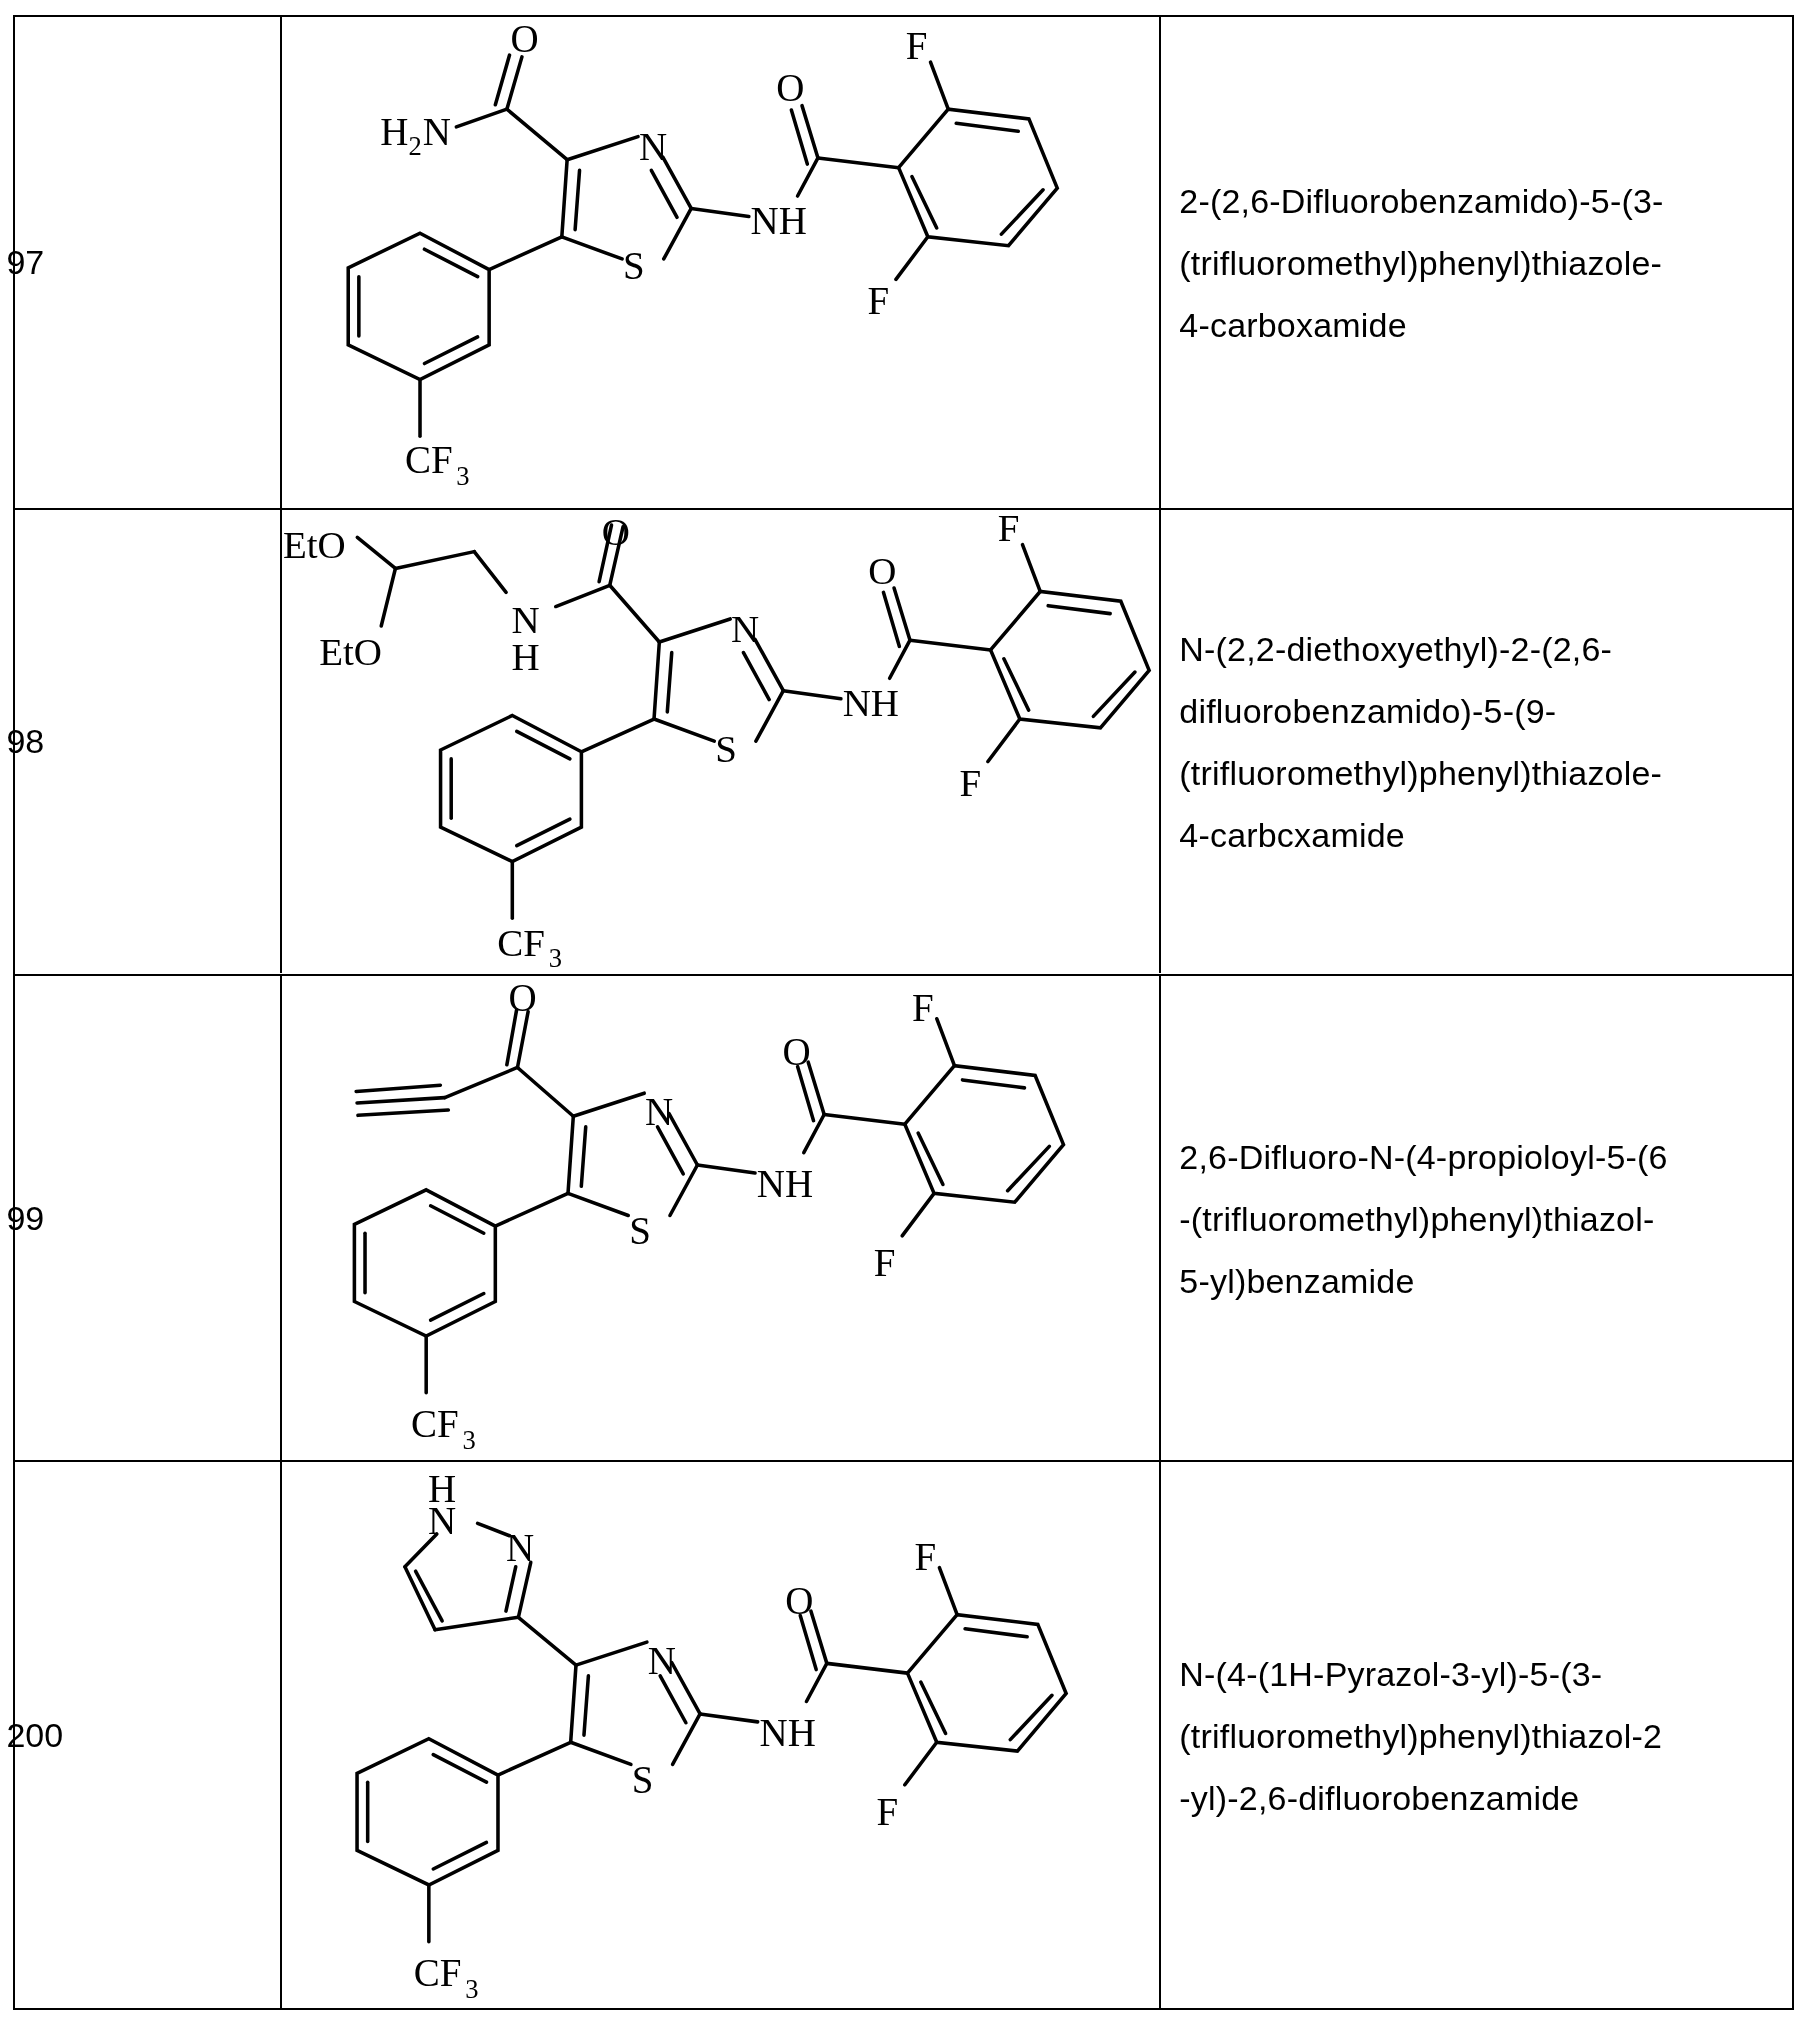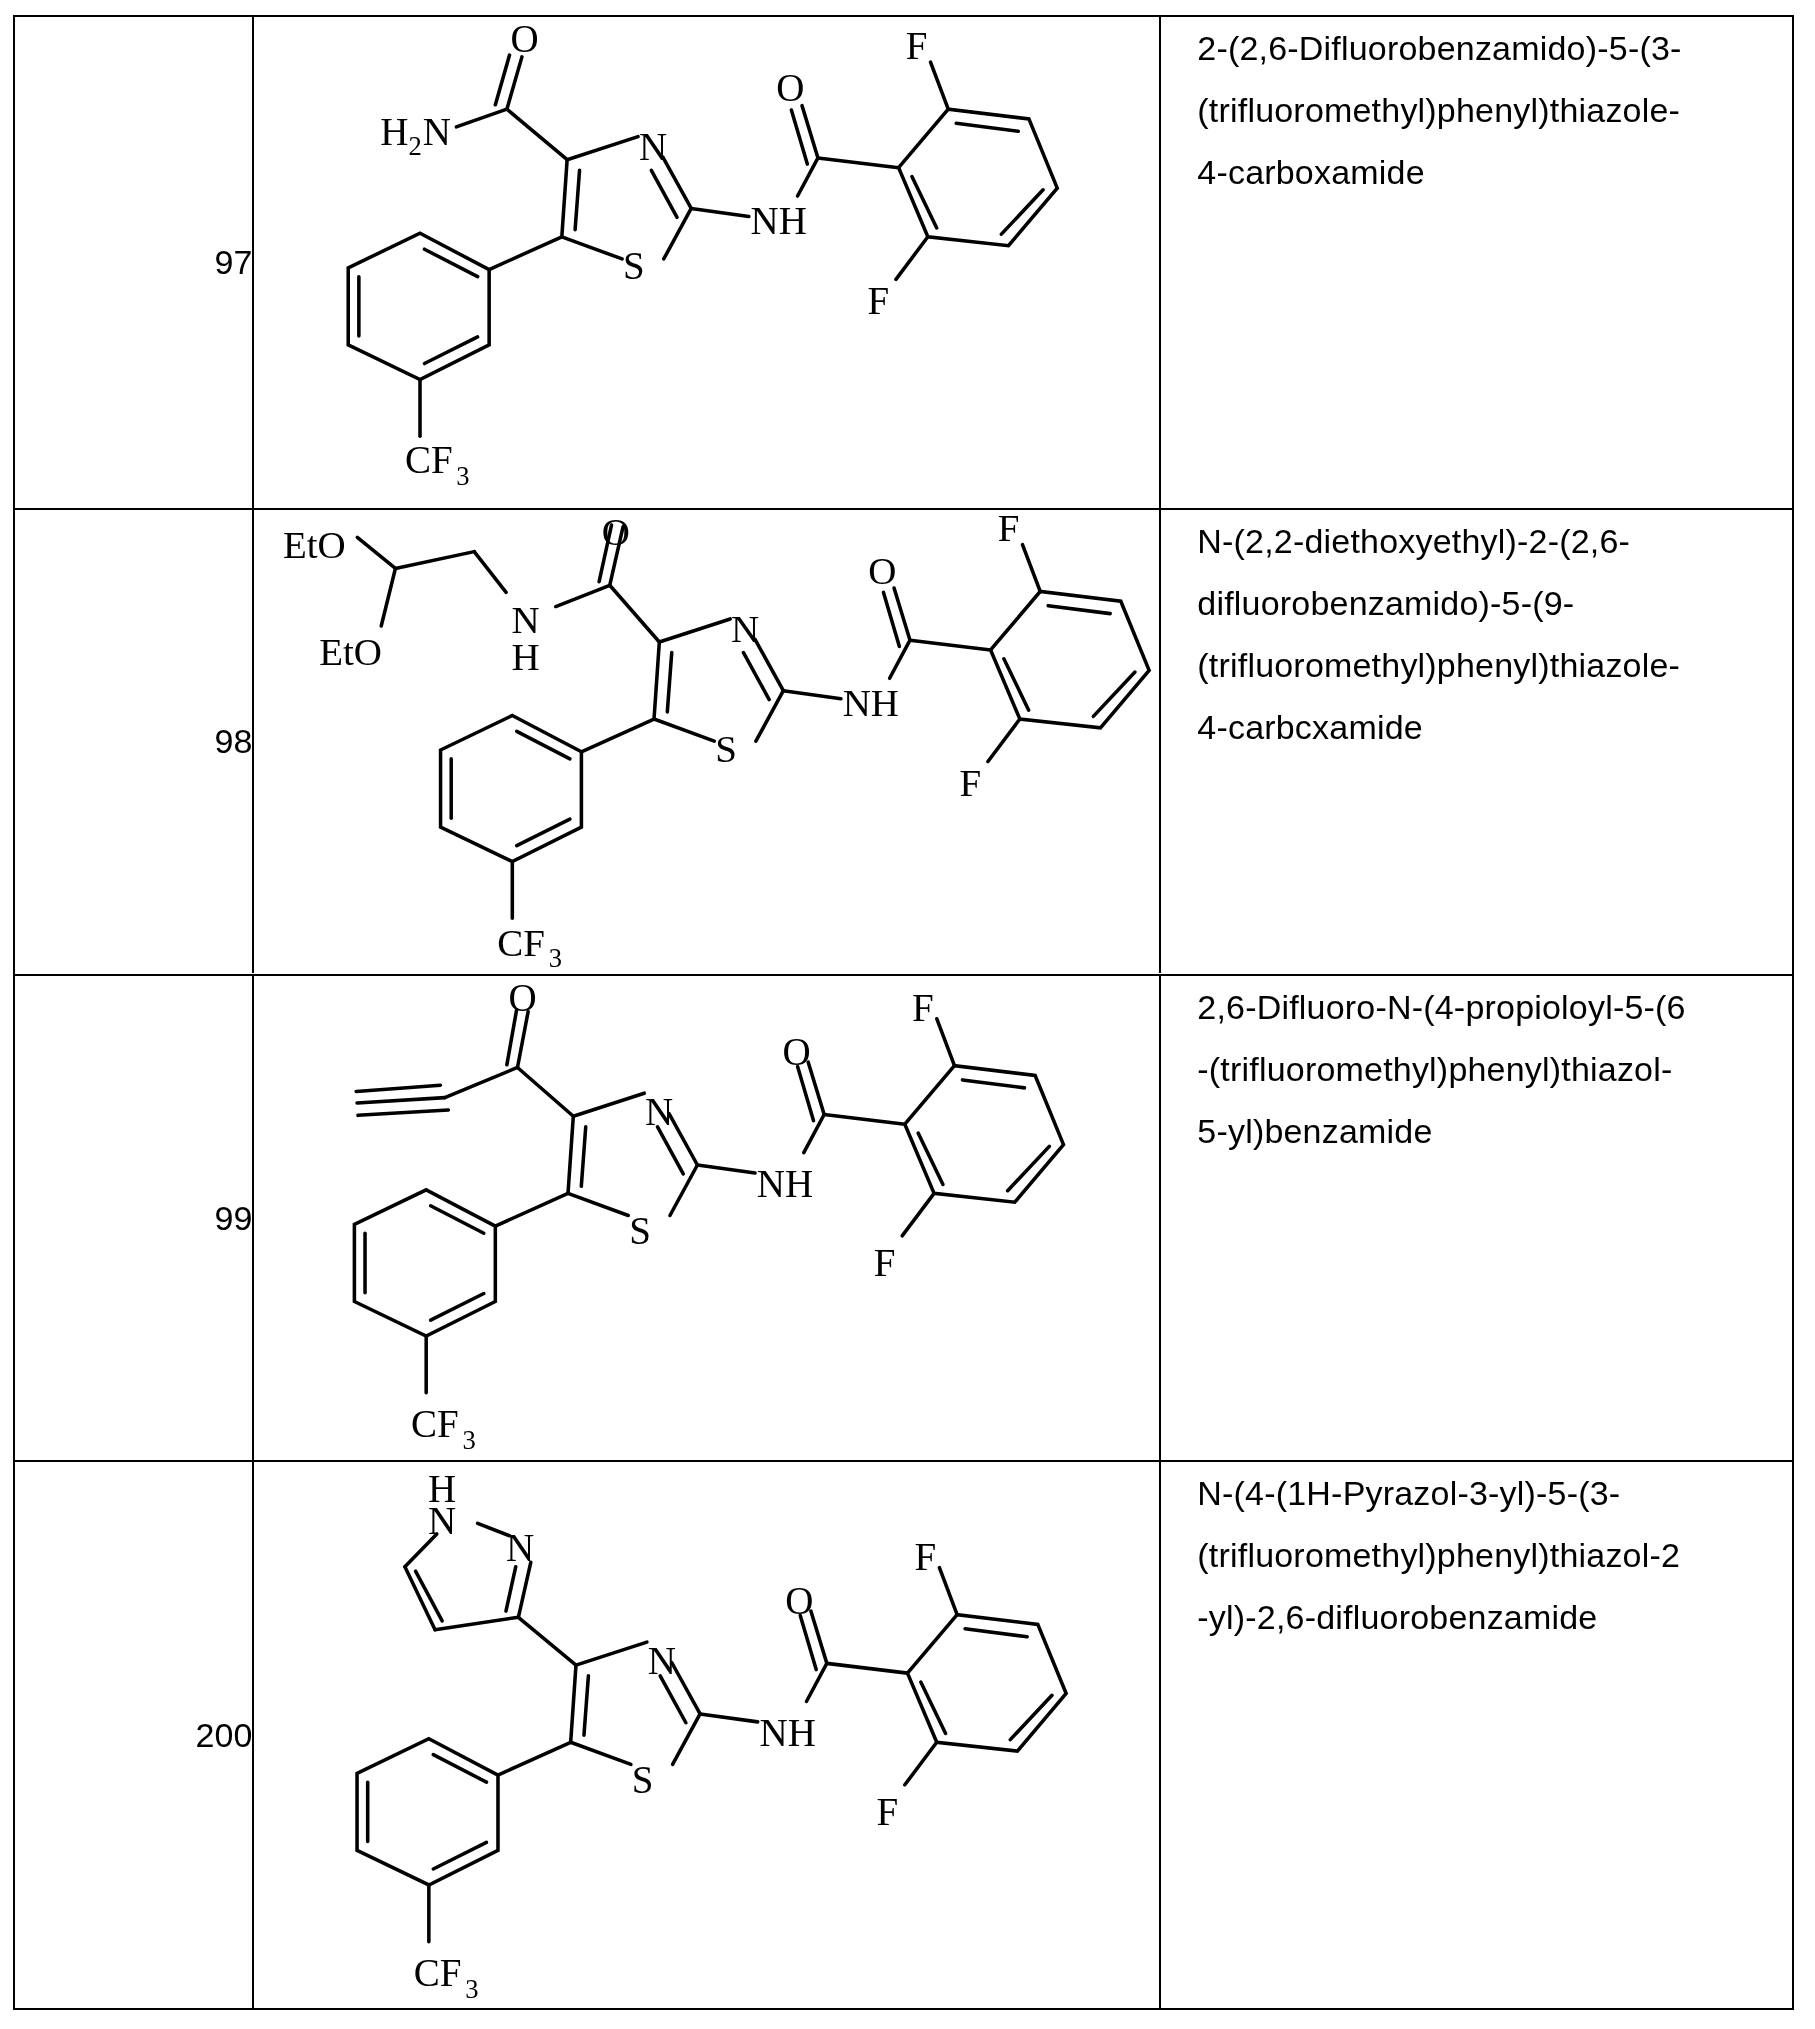--- a/index.html
+++ b/index.html
@@ -1,23 +1,23 @@
 <!DOCTYPE html>
 <html style="font-size:14px"><head>
 <meta charset="utf-8">
 <style>
   html, body { margin: 0; padding: 0; background: #ffffff; }
   body { width: 1816px; height: 2030px; position: relative; overflow: hidden; font-family: "Liberation Sans", sans-serif; color: #000; }
   .table { position: absolute; left: 13.3px; top: 15px; width: 1781px; height: 1995px; border: 2.7px solid #000; box-sizing: border-box; }
   .row { position: absolute; left: 0; width: 100%; box-sizing: border-box; }
   .row + .row { border-top: 2.7px solid #000; }
   .cell { position: absolute; top: 0; bottom: 0; box-sizing: border-box; }
-  .c-num { left: 0; width: 239px; border-right: 2.7px solid #000; display: flex; align-items: center; justify-content: flex-end; }
+  .c-num { left: 0; width: 267px; border-right: 2.7px solid #000; display: flex; align-items: center; justify-content: flex-start; }
   .c-struct { left: 241px; width: 905px; border-right: 2.7px solid #000; }
-  .c-name { left: 1146px; right: 0; padding: 0 16px 0 36px; display: flex; }
+  .c-name { left: 1146px; right: 0; padding: 0 16px 0 18px; display: flex; align-items: center; }
   .num { font-family: "Liberation Sans", sans-serif; font-size: 34px; margin-left: -8.9px; }
   .name { font-family: "Liberation Sans", sans-serif; font-size: 34px; line-height: 62px; letter-spacing: 0.2px; }
   .name span { display: block; white-space: nowrap; }
   svg.struct { position: absolute; left: 0; top: 0; }
   svg .b { stroke: #000; stroke-width: 4; fill: none; stroke-linecap: round; }
   svg text { font-family: "Liberation Serif", serif; font-size: 44px; fill: #000; }
   svg text.sub { font-size: 30px; }
 </style>
 </head>
 <body>

